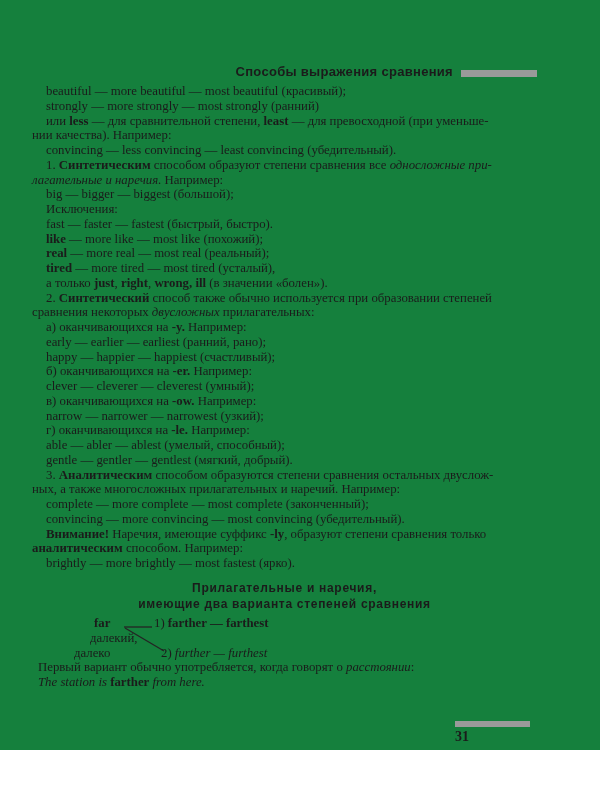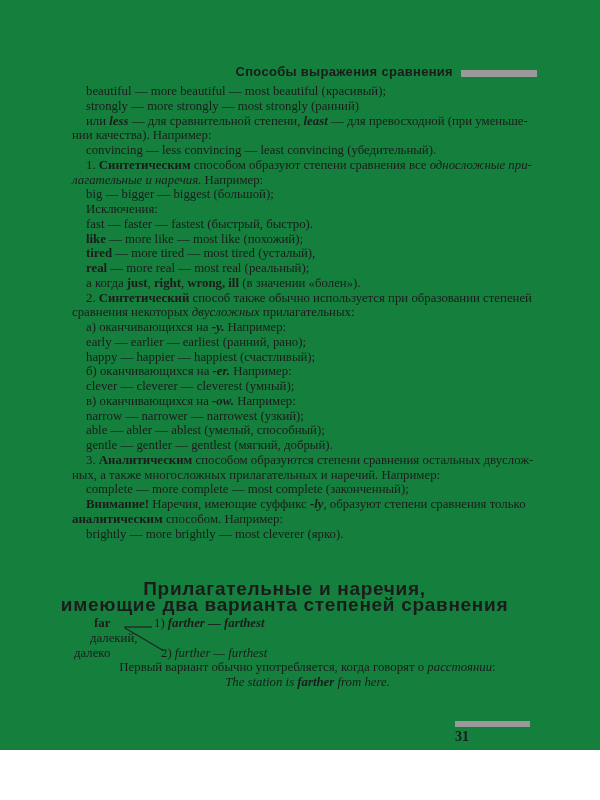--- a/index.html
+++ b/index.html
@@ -15,45 +15,45 @@
   .pagehead-title {
     font-family:"Liberation Sans", sans-serif; font-weight:bold;
     font-size:13px; letter-spacing:0.3px; white-space:pre;
   }
   .head-bar { width:76px; height:7px; background:#9a9a9a; margin-left:8px; margin-bottom:2px; }
   
   .bodytext {
     position:absolute; top:84px; left:32px; width:525px;
     font-size:12.8px; line-height:14.75px;
   }
-  .tline { white-space:pre; padding-left:14px;margin-left:40px; }
+  .tline { white-space:pre; padding-left:14px; }
   .tline.wrap { padding-left:0; }
   .b  { font-weight:bold; }
   .i  { font-style:italic; }
-  .bi { font-weight:bold; font-style:italic; }
+  .bi { font-weight:bold; }
   
   .subhead {
     position:absolute; top:581px; left:32px; width:505px; text-align:center;
     font-family:"Liberation Sans", sans-serif; font-weight:bold;
-    font-size:19px; line-height:15.5px; letter-spacing:0.7px;
+    font-size:12px; line-height:15.5px; letter-spacing:0.7px;
   }
   
   .diagram { position:absolute; top:616px; left:32px; width:505px; height:44px; font-size:12.8px;margin-left:36px; }
   .diagram svg { position:absolute; left:0; top:0; }
   .dg-far   { position:absolute; left:26px; top:0;  font-weight:bold; white-space:pre; }
   .dg-opt1  { position:absolute; left:86px; top:0;  white-space:pre; }
   .dg-tr1   { position:absolute; left:22px;  top:15px; white-space:pre; }
   .dg-tr2   { position:absolute; left:6px;  top:30px; white-space:pre; }
   .dg-opt2  { position:absolute; left:93px; top:30px; white-space:pre;text-align:center; }
   
   .usage {
     position:absolute; top:660px; left:32px; width:505px;
     font-size:12.8px; line-height:14.9px;
   }
-  .usage .tline { padding-left:6px;text-align:center; }
+  .usage .tline { padding-left:6px; }
   
   .foot-bar { position:absolute; top:721px; left:455px; width:75px; height:6px; background:#9a9a9a; }
   .pagenum {
     position:absolute; top:729px; left:455px; width:72px; text-align:left;
     font-family:Liberation Serif, serif; font-weight:bold; font-size:14px;
   }
 </style>
 </head>
 <body>
 
@@ -69,40 +69,42 @@
       <div class="tline"><span>strongly — more strongly — most strongly (ранний)</span></div>
       <div class="tline"><span>или </span><span class="bi">less</span><span> — для сравнительной степени, </span><span class="bi">least</span><span> — для превосходной (при уменьше-</span></div>
       <div class="tline wrap"><span>нии качества). Например:</span></div>
       <div class="tline"><span>convincing — less convincing — least convincing (убедительный).</span></div>
       <div class="tline"><span>1. </span><span class="b">Синтетическим</span><span> способом образуют степени сравнения все </span><span class="i">односложные при-</span></div>
       <div class="tline wrap"><span class="i">лагательные и наречия.</span><span> Например:</span></div>
       <div class="tline"><span>big — bigger — biggest (большой);</span></div>
       <div class="tline"><span>Исключения:</span></div>
       <div class="tline"><span>fast — faster — fastest (быстрый, быстро).</span></div>
       <div class="tline"><span class="b">like</span><span> — more like — most like (похожий);</span></div>
+      <div class="tline"><span class="b">real</span><span> — more real — most real (реальный);</span></div>
       <div class="tline"><span class="b">tired</span><span> — more tired — most tired (усталый),</span></div>
-      <div class="tline"><span class="b">real</span><span> — more real — most real (реальный);</span></div>
-      <div class="tline"><span>а когда </span><span class="b">just</span><span>, </span><span class="b">right</span><span>, </span><span class="b">wrong, ill</span><span> (в значении «болен»).</span></div>
+      <div class="tline"><span>а только </span><span class="b">just</span><span>, </span><span class="b">right</span><span>, </span><span class="b">wrong, ill</span><span> (в значении «болен»).</span></div>
       <div class="tline"><span>2. </span><span class="b">Синтетический</span><span> способ также обычно используется при образовании степеней</span></div>
       <div class="tline wrap"><span>сравнения некоторых </span><span class="i">двусложных</span><span> прилагательных:</span></div>
       <div class="tline"><span>а) оканчивающихся на </span><span class="bi">-y.</span><span> Например:</span></div>
       <div class="tline"><span>early — earlier — earliest (ранний, рано);</span></div>
       <div class="tline"><span>happy — happier — happiest (счастливый);</span></div>
       <div class="tline"><span>б) оканчивающихся на </span><span class="bi">-er.</span><span> Например:</span></div>
       <div class="tline"><span>clever — cleverer — cleverest (умный);</span></div>
       <div class="tline"><span>в) оканчивающихся на </span><span class="bi">-ow.</span><span> Например:</span></div>
       <div class="tline"><span>narrow — narrower — narrowest (узкий);</span></div>
+      <div class="tline"><span>г) оканчивающихся на </span><span class="bi">-le.</span><span> Например:</span></div>
       <div class="tline"><span>able — abler — ablest (умелый, способный);</span></div>
       <div class="tline"><span>gentle — gentler — gentlest (мягкий, добрый).</span></div>
       <div class="tline"><span>3. </span><span class="b">Аналитическим</span><span> способом образуются степени сравнения остальных двуслож-</span></div>
       <div class="tline wrap"><span>ных, а также многосложных прилагательных и наречий. Например:</span></div>
       <div class="tline"><span>complete — more complete — most complete (законченный);</span></div>
+      <div class="tline"><span>convincing — more convincing — most convincing (убедительный).</span></div>
       <div class="tline"><span class="b">Внимание!</span><span> Наречия, имеющие суффикс </span><span class="bi">-ly</span><span>, образуют степени сравнения только</span></div>
       <div class="tline wrap"><span class="b">аналитическим</span><span> способом. Например:</span></div>
-      <div class="tline"><span>brightly — more brightly — most cleverer (ярко).</span></div>
+      <div class="tline"><span>brightly — more brightly — most fastest (ярко).</span></div>
     </div>
 
   <div class="subhead">
     <div>Прилагательные и наречия,</div>
     <div>имеющие два варианта степеней сравнения</div>
   </div>
 
   <div class="diagram">
     <svg width="505" height="44" viewBox="0 0 505 44">
       <line x1="56" y1="11" x2="84" y2="11" stroke="#242424" stroke-width="1.3"></line>

